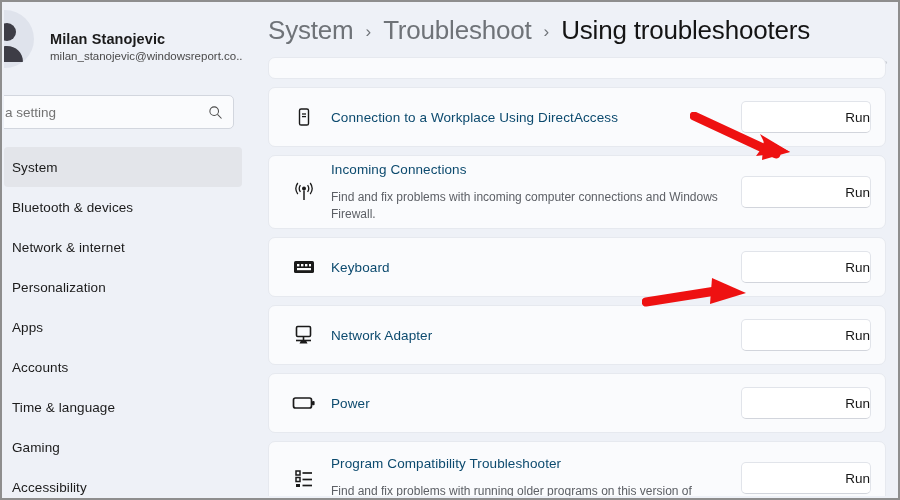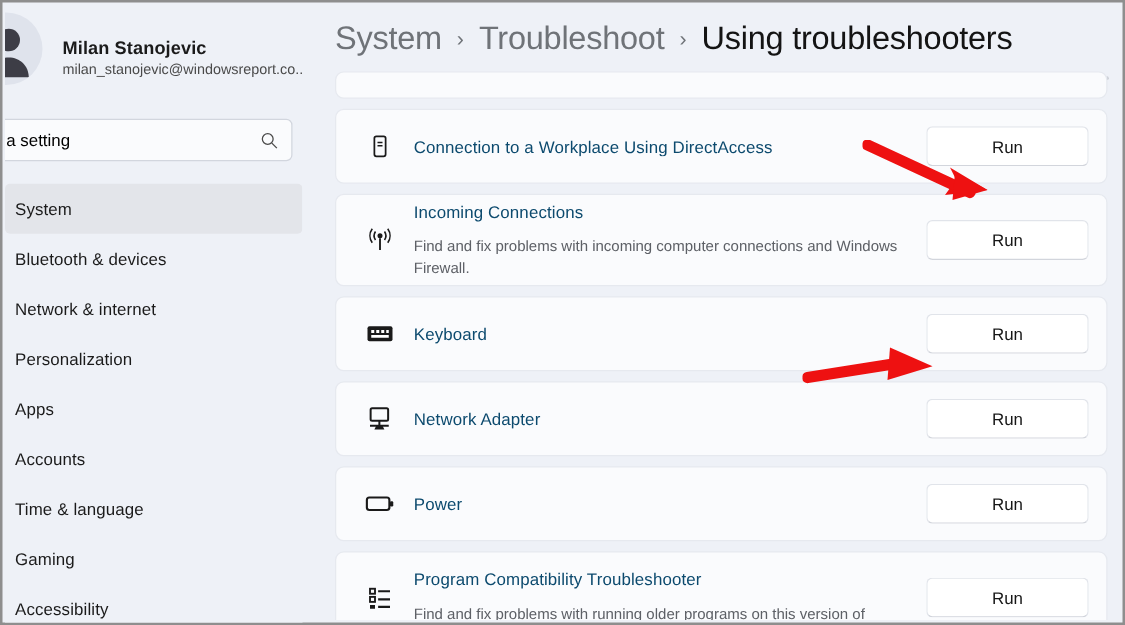--- a/index.html
+++ b/index.html
@@ -90,21 +90,21 @@
     align-items: center;
     padding: 0 10px 0 12px;
   }
   #search-input {
     flex: 1;
     border: none;
     outline: none;
     background: transparent;
     font-family: "Liberation Sans", sans-serif;
     font-size: 13.5px;
-    color: #000000;
+    color: #737373;
   }
   #search-icon { flex: 0 0 auto; color: #4a4a4a; display: flex; }
 
   
   #nav-list {
     position: absolute;
     left: 0;
     top: 143px;
     width: 238px;
   }
@@ -210,20 +210,21 @@
     flex: 0 0 130px;
     height: 32px;
     background: #ffffff;
     border: 1px solid #e1e4ea;
     border-bottom-color: #d2d5dc;
     border-radius: 5px;
     font-family: "Liberation Sans", sans-serif;
     font-size: 13.5px;
     color: #171717;
     cursor: default;
+    text-align: right;
   }
 
   
   .arrow {
     position: absolute;
     pointer-events: none;
     z-index: 20;
   }
 
   

